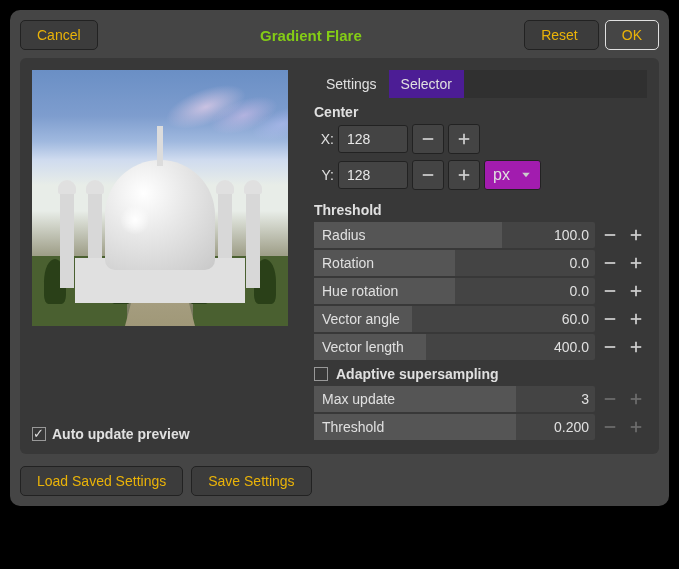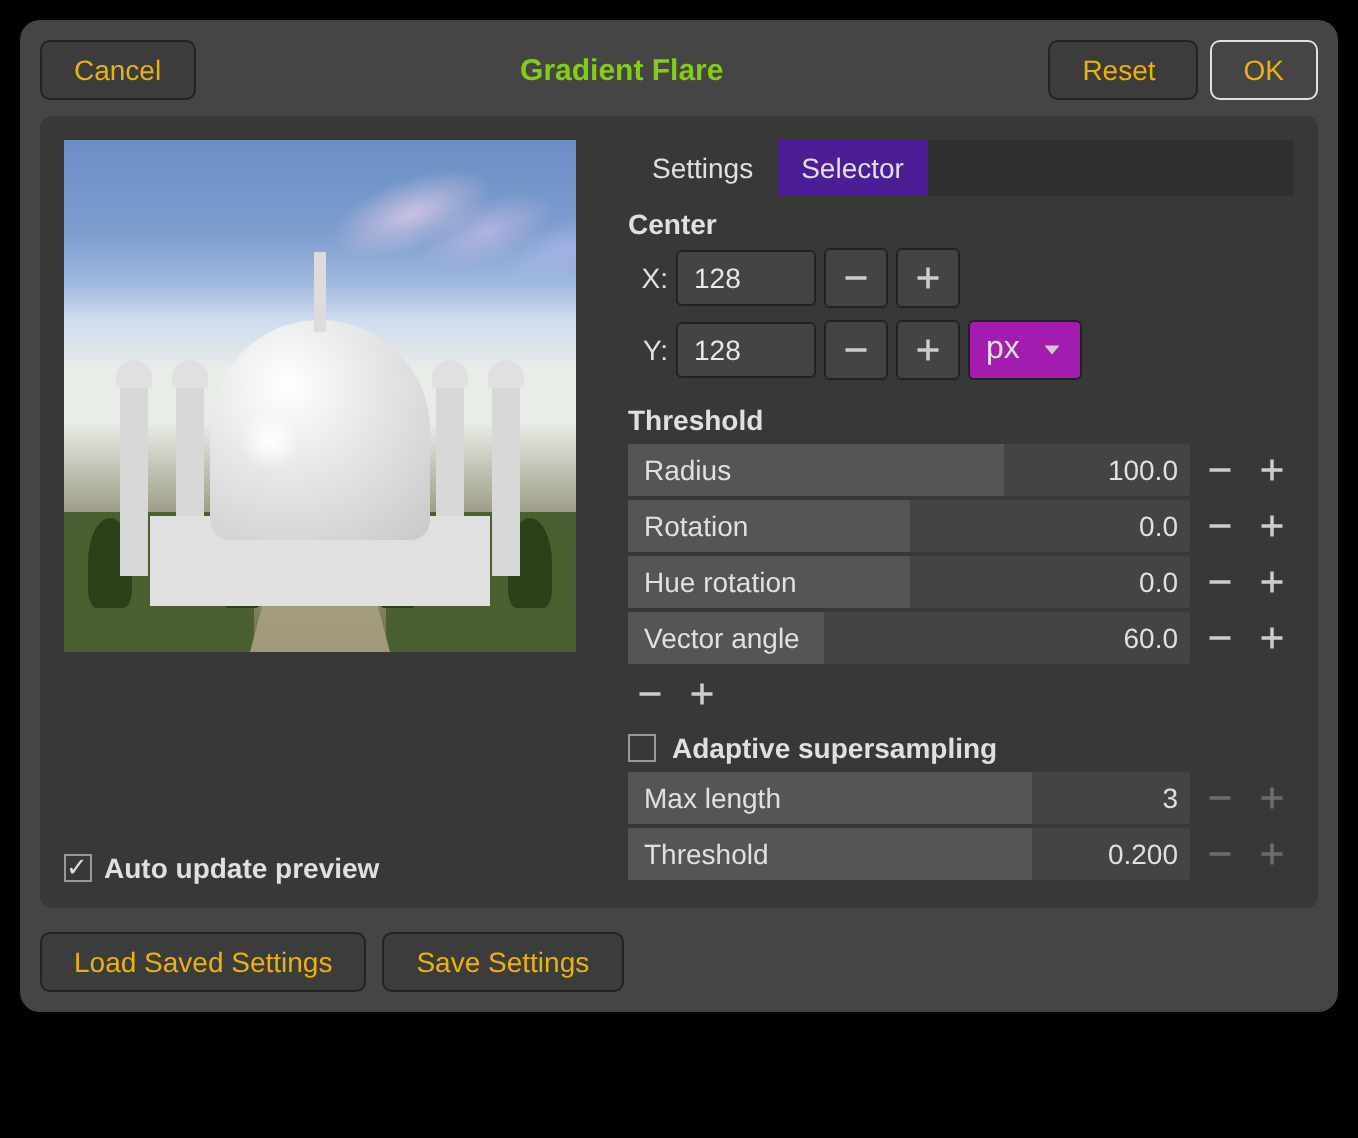--- a/index.html
+++ b/index.html
@@ -214,20 +214,25 @@
               </svg>
             </div>
     <div class="step-sm">
               <svg viewBox="0 0 16 16">
                 <rect x="2" y="7" width="12" height="2"></rect>
                 <rect x="7" y="2" width="2" height="12"></rect>
               </svg>
             </div>
   </div>
           <div class="param-row">
+    <div class="slider">
+      <div class="slider-fill" style="width:40%"></div>
+      <span class="slider-label">Vector length</span>
+      <span class="slider-val">400.0</span>
+    </div>
     <div class="step-sm">
               <svg viewBox="0 0 16 16">
                 <rect x="2" y="7" width="12" height="2"></rect>
               </svg>
             </div>
     <div class="step-sm">
               <svg viewBox="0 0 16 16">
                 <rect x="2" y="7" width="12" height="2"></rect>
                 <rect x="7" y="2" width="2" height="12"></rect>
               </svg>
@@ -236,21 +241,21 @@
         </div>
 
       <div class="chk-inline">
         <div class="chk"></div>
         <span class="chk-label">Adaptive supersampling</span>
       </div>
       <div id="adaptive-rows">
           <div class="param-row">
     <div class="slider">
       <div class="slider-fill" style="width:72%"></div>
-      <span class="slider-label">Max length</span>
+      <span class="slider-label">Max update</span>
       <span class="slider-val">3</span>
     </div>
     <div class="step-sm dis">
               <svg viewBox="0 0 16 16">
                 <rect x="2" y="7" width="12" height="2"></rect>
               </svg>
             </div>
     <div class="step-sm dis">
               <svg viewBox="0 0 16 16">
                 <rect x="2" y="7" width="12" height="2"></rect>

